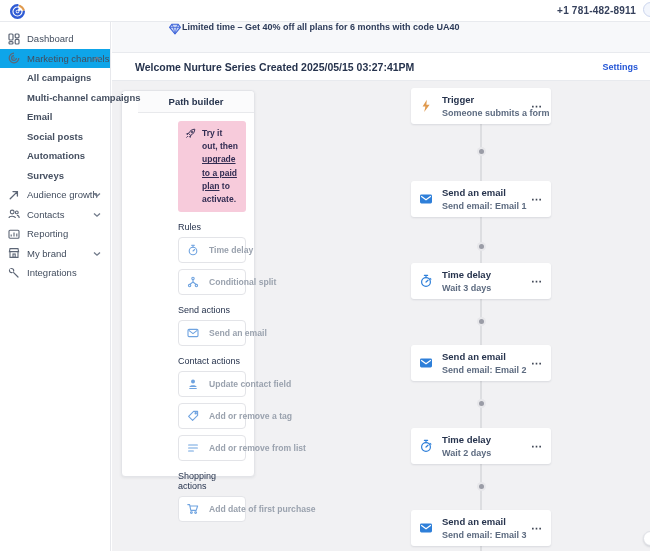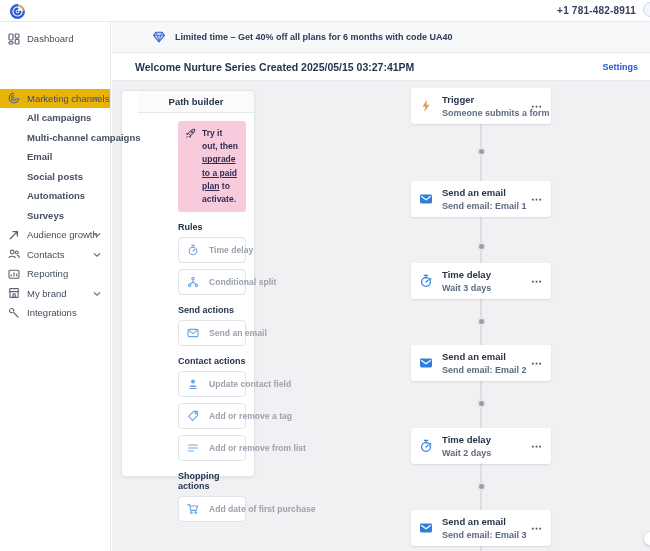--- a/index.html
+++ b/index.html
@@ -17,28 +17,28 @@
 
   
   .sidebar { position:absolute; left:0; top:22px; width:111px; bottom:0;
     background:#fff; border-right:1px solid #e7e8ec; z-index:4; padding-top:7px; }
   .nav-item { position:relative; height:19.5px; display:flex; align-items:center;
     font-size:9.5px; font-weight:400; color:#424d5e; cursor:pointer; padding-left:8px; }
   .nav-item .nicon { width:12px; height:12px; margin-right:7px; color:#5d6676;
     flex:0 0 12px; display:flex; align-items:center; }
   .nav-item.sub { padding-left:27px; font-weight:600; color:#465061; }
   .nav-item .chev { position:absolute; right:9px; top:7px; width:8px; height:6px; color:#717a8a; }
-  .nav-item.active-row { background:#eab308;margin-top:40px; }
+  .nav-item.active-row { background:#0ea5e9; }
   .nav-item span.lbl { white-space:nowrap; }
 
   
   .banner { position:absolute; left:112px; top:22px; right:0; height:31px;
     background:#f7f8fa; border-bottom:1px solid #e8eaee; z-index:3; }
-  .banner-inner { position:absolute; left:40px; top:0; height:100%;
-    display:flex; align-items:center; gap:9px; }
+  .banner-inner { position:absolute; left:56px; top:0; height:100%;
+    display:flex; }
   .banner-text { font-size:9px; font-weight:600; color:#2c3a58; }
   .banner-text b { font-weight:800; }
   .gem { width:14px; height:14px; }
 
   
   .pagehead { position:absolute; left:112px; top:53px; right:0; height:28px;
     background:#fff; border-bottom:1px solid #e8eaee; z-index:3; }
   .page-title { position:absolute; left:23px; top:8px; font-size:10.5px;
     font-weight:800; color:#26334d; }
   .settings-link { position:absolute; right:12px; top:9px; font-size:9px;
@@ -72,21 +72,21 @@
     background:#fff; border:1px solid #e3e4e8; border-radius:4px;
     box-shadow:0 1px 3px rgba(40,50,70,.08); }
   .panel-head { height:22px; background:#fbfbfc; border-bottom:1px solid #e8e9ec;
     border-radius:4px 4px 0 0; display:flex; align-items:center; justify-content:center;
     font-size:9.5px; font-weight:800; color:#26334d;margin-left:16px; }
   .panel-body { padding:8px;margin-left:48px; }
   .notice { background:#f7cbdb; border-radius:3px; padding:6px 7px; font-size:8.5px;
     font-weight:600; color:#322c52; line-height:1.55; position:relative; padding-left:24px; }
   .notice .rocket { position:absolute; left:7px; top:7px; width:11px; height:11px; color:#3a3357; }
   .notice a { color:#322c52; font-weight:800; text-decoration:underline; cursor:pointer; }
-  .sec-label { font-size:9px; font-weight:700; color:#26334d; margin:10px 0 5px; }
+  .sec-label { font-size:9px; font-weight:400; color:#26334d; margin:10px 0 5px; }
   .pitem { height:26px; border:1px solid #e3e4e8; border-radius:4px; background:#fff;
     display:flex; align-items:center; padding:0 8px; margin-bottom:6px; cursor:grab; }
   .pitem .pico { width:12px; height:12px; flex:0 0 12px; margin-right:10px; color:#6fa3e0; }
   .pitem .plbl { font-size:8.6px; font-weight:600; color:#9aa2ae; white-space:nowrap; }
 
   .zoom-ctl { position:absolute; right:-8px; bottom:5px; width:15px; height:15px;
     border-radius:50%; background:#fff; border:1px solid #dfe1e6;
     box-shadow:0 1px 2px rgba(40,50,70,.15); }
 
   svg { display:block; }

